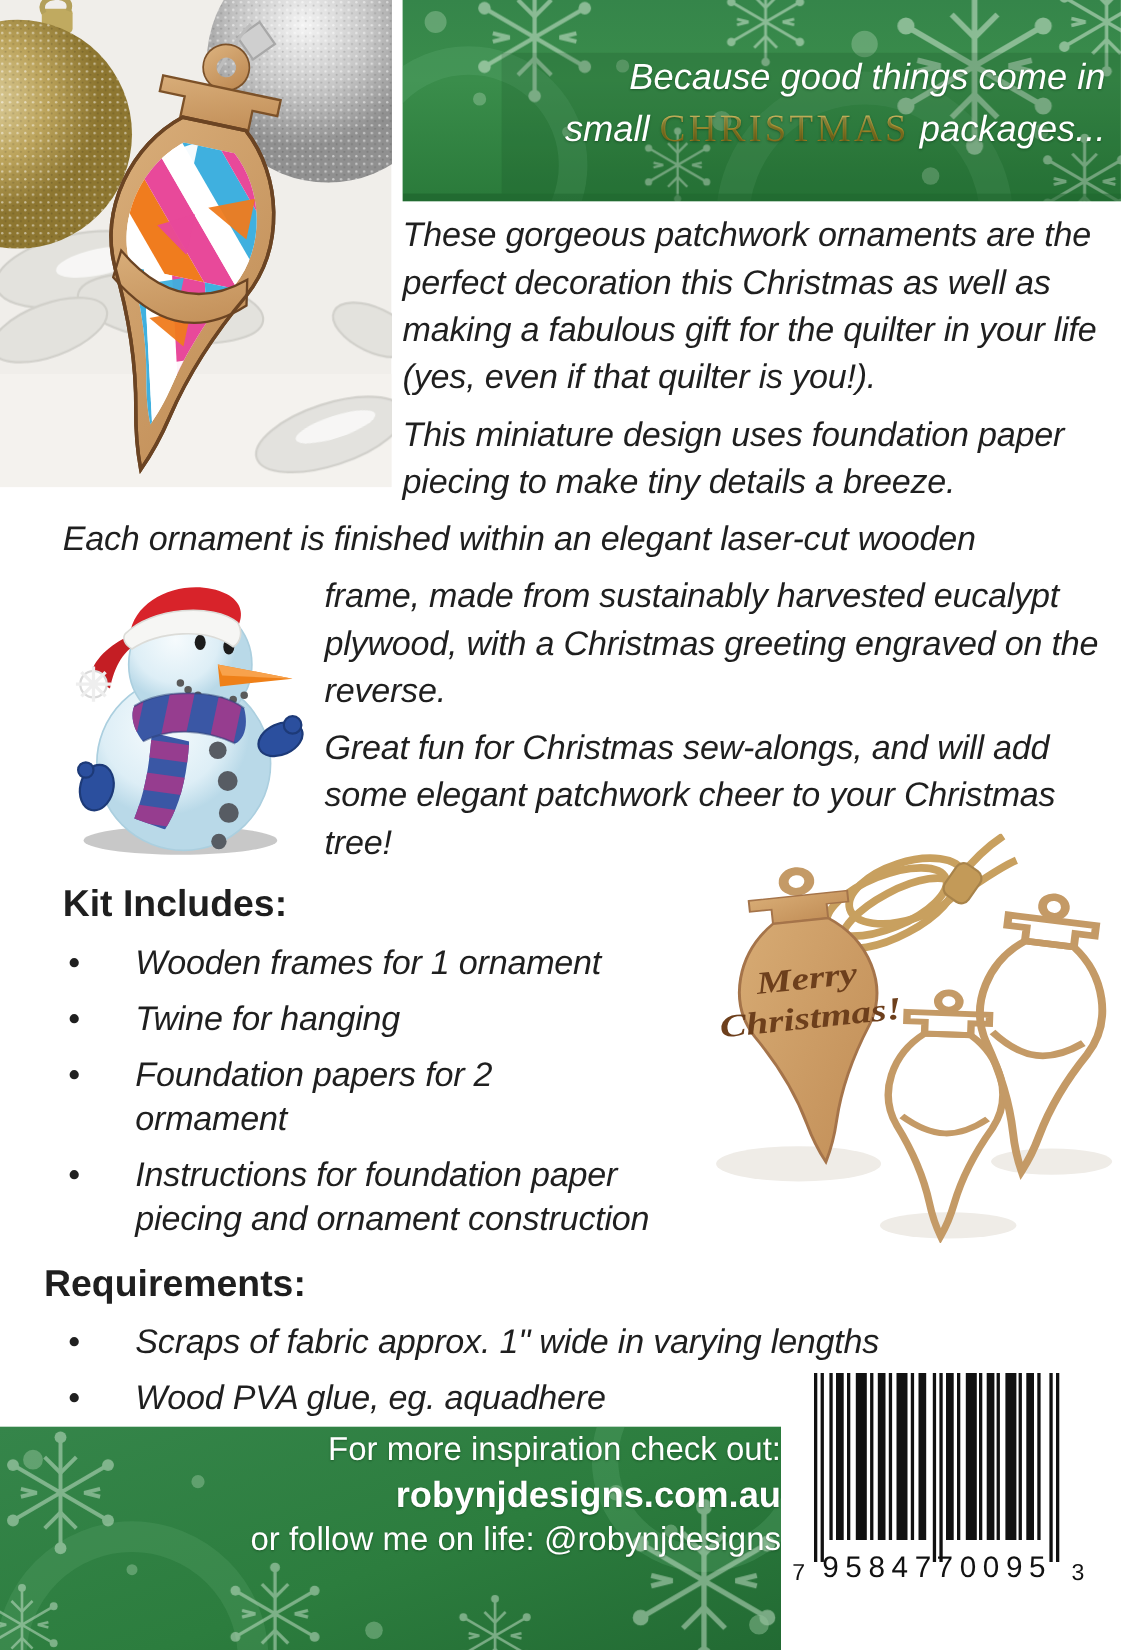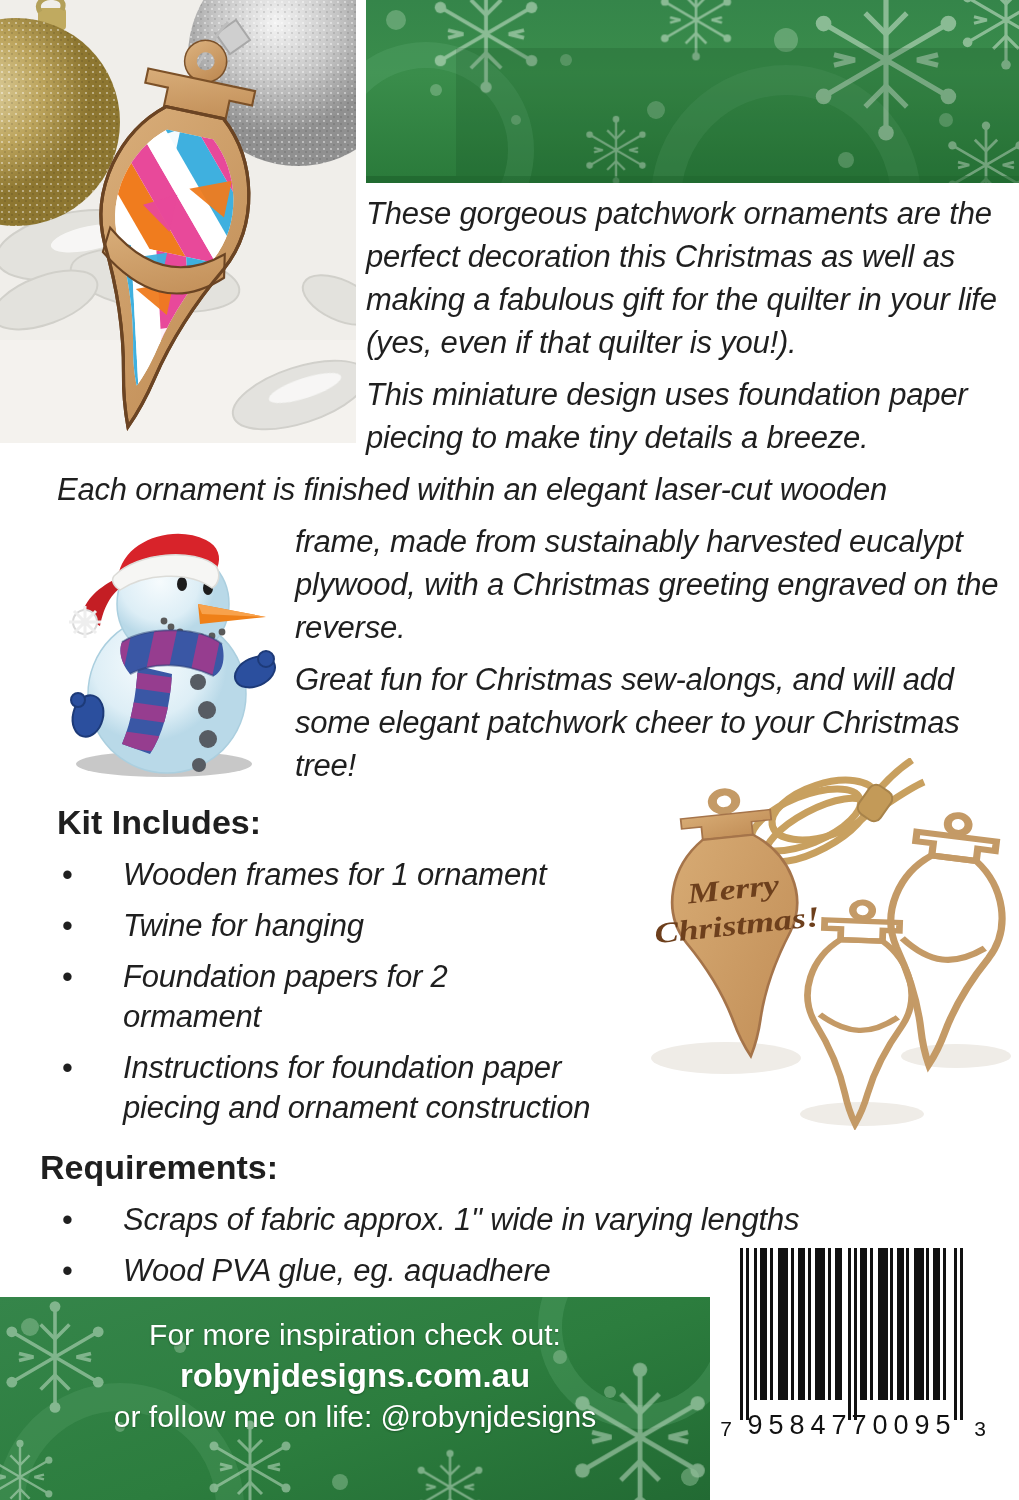--- a/index.html
+++ b/index.html
@@ -31,21 +31,21 @@
           letter-spacing:-0.2px;}
   .b-dot{flex:0 0 61px;font-style:normal;padding-left:5px;}
   .b-dot::before{content:"\2022";font-size:31px;}
   .b-txt{white-space:pre-line;}
   
   .barcode{position:absolute;left:712px;top:1248px;width:296px;height:200px;}
   
   .footer{position:absolute;left:0;bottom:0;width:710px;height:203px;overflow:hidden;
           background:linear-gradient(160deg,#35854a 0%,#2c7d3e 55%,#226a33 100%);color:#fff;}
   .footer svg{position:absolute;left:0;top:0;}
-  .footer-text{position:relative;text-align:center;padding-top:17px;font-size:30px;line-height:41px;
+  .footer-text{position:relative;text-align:right;font-size:30px;line-height:41px;
                text-shadow:0 1px 2px rgba(0,40,10,.4);white-space:nowrap;}
   .footer-site{font-weight:bold;font-size:33px;}
 </style>
 </head>
 <body>
 
 <div class="page">
 
   <div class="photo-ornament">
     <svg width="356" height="443" viewBox="0 0 356 443">
@@ -195,20 +195,24 @@
         <circle cx="420" cy="40" r="12"></circle>
           <circle cx="580" cy="120" r="7"></circle>
           <circle cx="150" cy="120" r="5"></circle>
         <circle cx="480" cy="160" r="8"></circle>
           <circle cx="70" cy="90" r="6"></circle>
           <circle cx="360,"></circle>
       </g>
       <rect x="90" y="48" width="565" height="128" fill="#0c3d1a" opacity="0.16"></rect>
       <rect y="176" width="655" height="7" fill="#1d602c" opacity="0.6"></rect>
     </svg>
+    <div class="banner-text">
+      <div>Because good things come in</div>
+      <div><span>small </span><span class="gold-word">CHRISTMAS</span><span> packages...</span></div>
+    </div>
   </div>
 
   <p class="body">These gorgeous patchwork ornaments are the perfect decoration this Christmas as well as making a fabulous gift for the quilter in your life (yes, even if that quilter is you!).</p>
   <p class="body">This miniature design uses foundation paper piecing to make tiny details a breeze.</p>
   <p class="body oneline">Each ornament is finished within an elegant laser-cut wooden</p>
 
   <div class="snowman">
     <svg width="225" height="255" viewBox="0 0 225 255">
       <defs>
         <radialGradient id="snowg" cx="38%" cy="30%">

